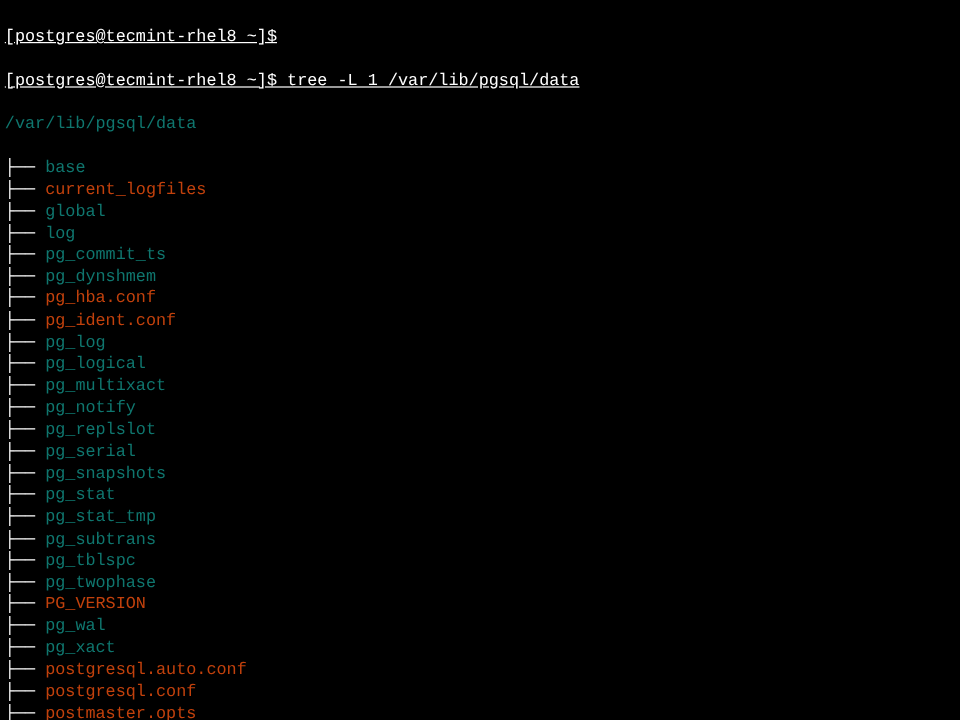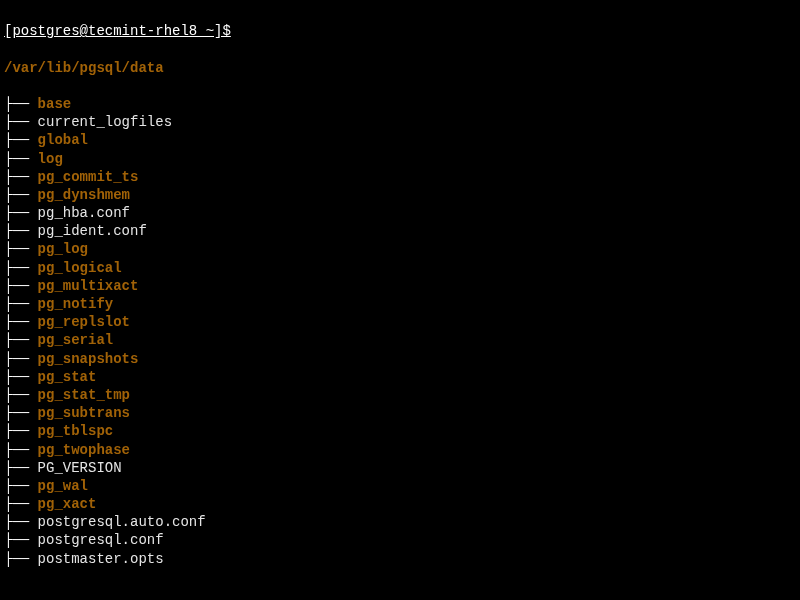--- a/index.html
+++ b/index.html
@@ -19,36 +19,37 @@
       overflow: hidden;
     }
     .terminal {
       white-space: pre;
     }
     .prompt-line {
       display: block;
       text-decoration: underline;
     }
     .dir {
-      color: #a16207;
-      font-weight: bold;
+      color: #0f766e;
+      font-weight: normal;
     }
     .file {
-      color: #e5e5e5;
+      color: #c2410c;
     }
     .tree-line {
       display: block;
     }
     .tree-char {
       color: #ffffff;
     }
   </style>
 </head>
 <body>
 
 <div class="terminal">
 <span class="prompt-line">[postgres@tecmint-rhel8 ~]$</span>
+<span class="prompt-line">[postgres@tecmint-rhel8 ~]$ tree -L 1 /var/lib/pgsql/data</span>
 <span class="tree-line"><span class="dir">/var/lib/pgsql/data</span></span>
 <div id="tree-entries"><span class="tree-line"><span class="tree-char">├── </span><span class="dir">base</span></span><span class="tree-line"><span class="tree-char">├── </span><span class="file">current_logfiles</span></span><span class="tree-line"><span class="tree-char">├── </span><span class="dir">global</span></span><span class="tree-line"><span class="tree-char">├── </span><span class="dir">log</span></span><span class="tree-line"><span class="tree-char">├── </span><span class="dir">pg_commit_ts</span></span><span class="tree-line"><span class="tree-char">├── </span><span class="dir">pg_dynshmem</span></span><span class="tree-line"><span class="tree-char">├── </span><span class="file">pg_hba.conf</span></span><span class="tree-line"><span class="tree-char">├── </span><span class="file">pg_ident.conf</span></span><span class="tree-line"><span class="tree-char">├── </span><span class="dir">pg_log</span></span><span class="tree-line"><span class="tree-char">├── </span><span class="dir">pg_logical</span></span><span class="tree-line"><span class="tree-char">├── </span><span class="dir">pg_multixact</span></span><span class="tree-line"><span class="tree-char">├── </span><span class="dir">pg_notify</span></span><span class="tree-line"><span class="tree-char">├── </span><span class="dir">pg_replslot</span></span><span class="tree-line"><span class="tree-char">├── </span><span class="dir">pg_serial</span></span><span class="tree-line"><span class="tree-char">├── </span><span class="dir">pg_snapshots</span></span><span class="tree-line"><span class="tree-char">├── </span><span class="dir">pg_stat</span></span><span class="tree-line"><span class="tree-char">├── </span><span class="dir">pg_stat_tmp</span></span><span class="tree-line"><span class="tree-char">├── </span><span class="dir">pg_subtrans</span></span><span class="tree-line"><span class="tree-char">├── </span><span class="dir">pg_tblspc</span></span><span class="tree-line"><span class="tree-char">├── </span><span class="dir">pg_twophase</span></span><span class="tree-line"><span class="tree-char">├── </span><span class="file">PG_VERSION</span></span><span class="tree-line"><span class="tree-char">├── </span><span class="dir">pg_wal</span></span><span class="tree-line"><span class="tree-char">├── </span><span class="dir">pg_xact</span></span><span class="tree-line"><span class="tree-char">├── </span><span class="file">postgresql.auto.conf</span></span><span class="tree-line"><span class="tree-char">├── </span><span class="file">postgresql.conf</span></span><span class="tree-line"><span class="tree-char">├── </span><span class="file">postmaster.opts</span></span></div>
 
 
 
 </div>
 
 </body></html>

